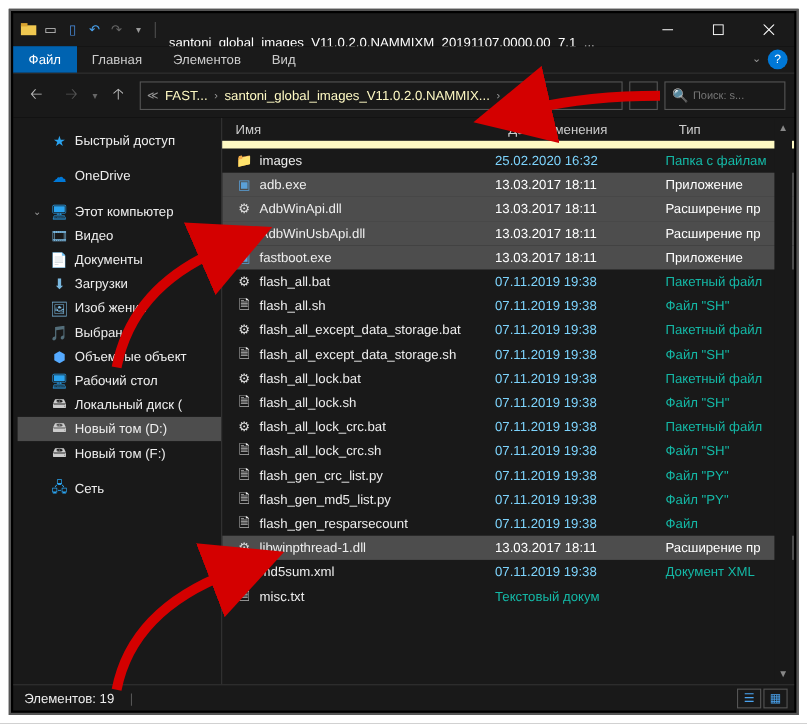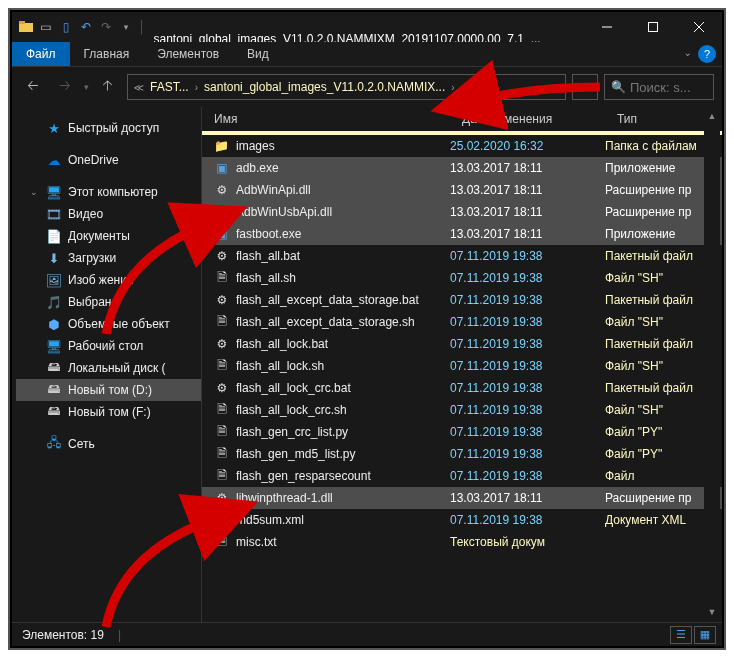--- a/index.html
+++ b/index.html
@@ -52,31 +52,31 @@
   .ico.img { color: #7ab8e0; }
   .ico.mus { color: #2aa3ef; }
   .ico.obj { color: #55aaff; }
   .ico.desk { color: #2aa3ef; }
   .ico.drive { color: #ccc; }
   .ico.net { color: #2aa3ef; }
   .expand-caret { color: #999; font-size: 9px; width: 10px; }
 
   
   .files { flex: 1; display: flex; flex-direction: column; }
-  .cols { height: 28px; display: flex; align-items: center; border-bottom: 4px solid #fef9c3; color: #ccc; font-size: 12px; }
+  .cols { height: 28px; display: flex; align-items: center; border-bottom: 7px solid #fef9c3; color: #ccc; font-size: 12px; }
   .cols .c { padding-left: 12px; }
   .c.name { width: 248px; }
   .c.date { width: 155px; }
   .c.type { flex: 1; }
   .rows { flex: 1; overflow: hidden; }
   .row { height: 22px; display: flex; align-items: center; font-size: 12px; color: #eee; }
   .row.sel { background: #4d4d4d; }
   .row .name { width: 248px; display: flex; align-items: center; gap: 6px; padding-left: 12px; white-space: nowrap; overflow: hidden; }
   .row .date { width: 155px; color: #7dd3fc; white-space: nowrap; }
-  .row .type { flex: 1; color: #fef9c3; white-space: nowrap; overflow: hidden; }
+  .row .type { flex: 1; color: #14b8a6; white-space: nowrap; overflow: hidden; }
   .row.sel .date, .row.sel .type { color: #fff; }
   .fi { width: 16px; height: 16px; display: inline-flex; align-items: center; justify-content: center; font-size: 12px; }
   .fi.folder { color: #f0c850; }
   .fi.exe { color: #5aa0d8; }
   .fi.dll { color: #ddd; }
   .fi.bat { color: #ddd; }
   .fi.file { color: #eee; }
 
   
   .status { height: 24px; border-top: 1px solid #333; background: #191919; display: flex; align-items: center; padding: 0 10px; gap: 14px; color: #eee; font-size: 12px; position: relative; }
@@ -154,21 +154,21 @@
     <div class="addrbox">
       <span class="chev">≪</span>
       <span class="crumb">FAST...</span>
       <span class="chev">›</span>
       <span class="crumb">santoni_global_images_V11.0.2.0.NAMMIX...</span>
       <span class="chev">›</span>
     </div>
     <div class="refresh">⟳</div>
     <div class="searchbox">
       <span>🔍</span>
-      <span style="font-size:13px">Поиск: s...</span>
+      <span style="font-size:10px">Поиск: s...</span>
     </div>
   </div>
 
   <div class="body">
 
     <div class="nav">
       <div class="item">
             <span class="expand-caret"></span>
             <span class="ico star">★</span>
             <span>Быстрый доступ</span>

